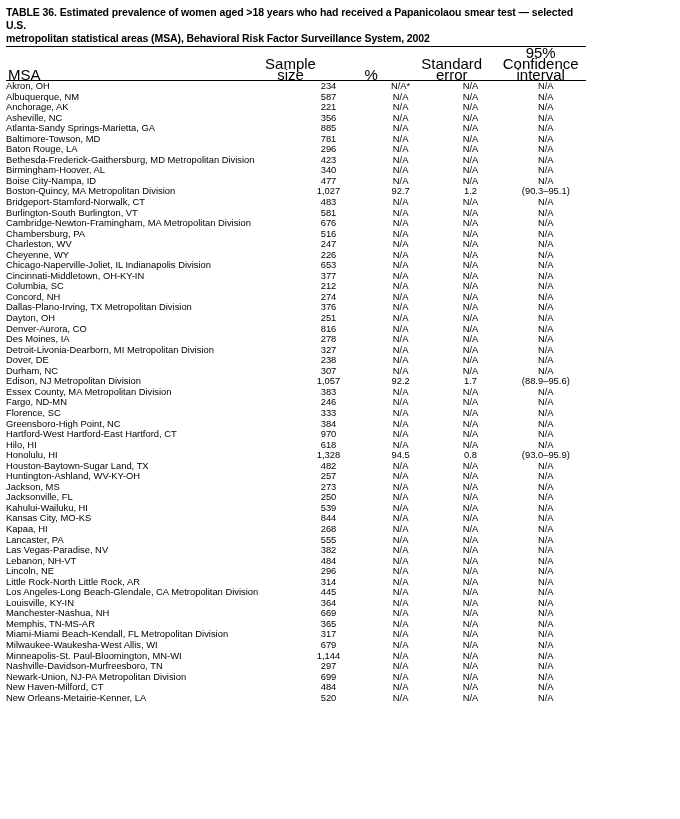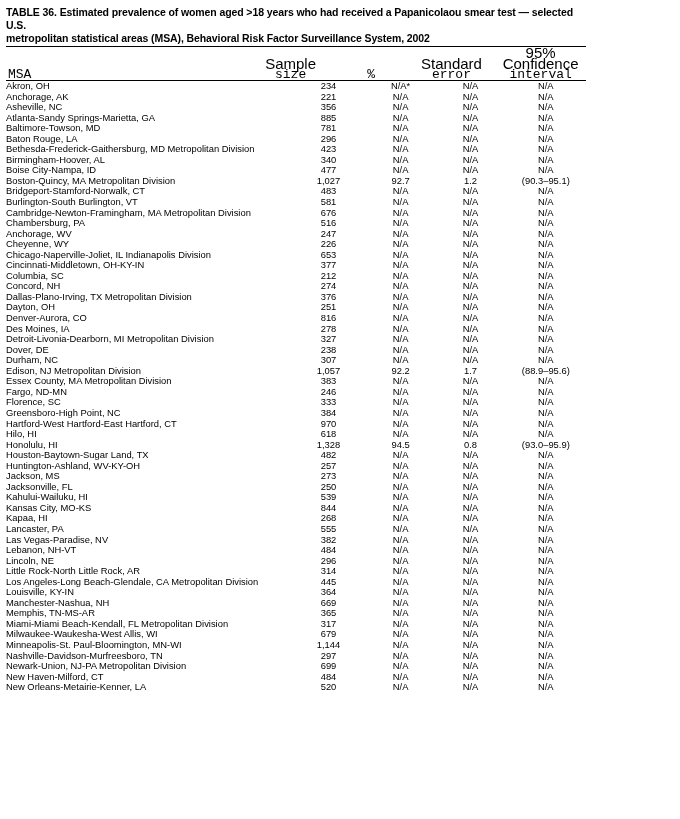--- a/index.html
+++ b/index.html
@@ -54,25 +54,24 @@
     font-size: 9.4px;
     white-space: nowrap;
   }
   .head-top-cells td {
     font-size: 15px;
     line-height: 11px;
     text-align: center;
     padding-top: 1px;
   }
   .head-bot-cells td {
-    font-size: 13px;
+    font-size: 15px;
     line-height: 11px;
     text-align: center;
     padding-bottom: 1px;
-    font-family: Liberation Mono, monospace;
   }
   .head-bot-cells td.msa-label {
     text-align: left;
     padding-left: 2px;
   }
 </style>
 </head>
 <body>
 
 <div class="page">
@@ -108,20 +107,27 @@
   <table class="data">
     <tbody id="rows-body">
         <tr class="body-row">
           <td class="col-msa">Akron, OH</td>
           <td class="col-n">234</td>
           <td class="col-pct">N/A*</td>
           <td class="col-se">N/A</td>
           <td class="col-ci">N/A</td>
         </tr>
         <tr class="body-row">
+          <td class="col-msa">Albuquerque, NM</td>
+          <td class="col-n">587</td>
+          <td class="col-pct">N/A</td>
+          <td class="col-se">N/A</td>
+          <td class="col-ci">N/A</td>
+        </tr>
+        <tr class="body-row">
           <td class="col-msa">Anchorage, AK</td>
           <td class="col-n">221</td>
           <td class="col-pct">N/A</td>
           <td class="col-se">N/A</td>
           <td class="col-ci">N/A</td>
         </tr>
         <tr class="body-row">
           <td class="col-msa">Asheville, NC</td>
           <td class="col-n">356</td>
           <td class="col-pct">N/A</td>
@@ -199,21 +205,21 @@
           <td class="col-ci">N/A</td>
         </tr>
         <tr class="body-row">
           <td class="col-msa">Chambersburg, PA</td>
           <td class="col-n">516</td>
           <td class="col-pct">N/A</td>
           <td class="col-se">N/A</td>
           <td class="col-ci">N/A</td>
         </tr>
         <tr class="body-row">
-          <td class="col-msa">Anchorage, WV</td>
+          <td class="col-msa">Charleston, WV</td>
           <td class="col-n">247</td>
           <td class="col-pct">N/A</td>
           <td class="col-se">N/A</td>
           <td class="col-ci">N/A</td>
         </tr>
         <tr class="body-row">
           <td class="col-msa">Cheyenne, WY</td>
           <td class="col-n">226</td>
           <td class="col-pct">N/A</td>
           <td class="col-se">N/A</td>

